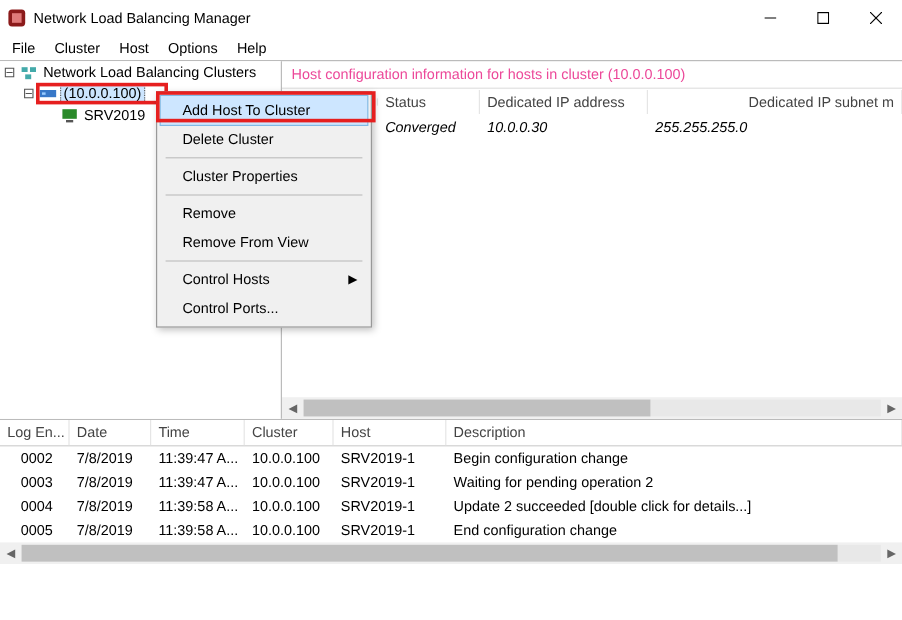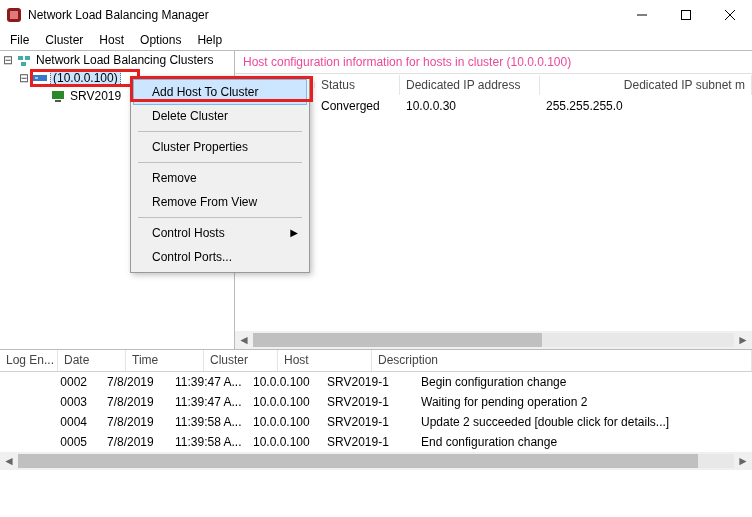--- a/index.html
+++ b/index.html
@@ -16,37 +16,37 @@
   .tree-row { display:flex; align-items:center; height:18px; padding-left:0; }
   .tree-collapse { width:12px; text-align:center; color:#555; cursor:default;}
   .tree-icon { width:16px; height:16px; display:inline-flex; align-items:center; justify-content:center; margin:0 2px;}
   .tree-label { padding:0 2px; }
   .highlight-outer { position:absolute; border:3px solid #e61f1f; left:30px; top:18px; width:110px; height:18px; pointer-events:none;}
   .right { flex:1; position:relative; }
   .info-header { padding:4px 8px; border-bottom:1px solid #e0e0e0; color:#ec4899; }
   .col-headers { display:flex; align-items:center; height:22px; }
   .col-headers div { padding:3px 6px; border-right:1px solid #e5e5e5; color:#444; background:#fff;}
   .data-row { display:flex; align-items:center; height:20px; }
-  .data-row div { padding:2px 6px; }
+  .data-row div { padding:2px 6px;font-style:italic; }
   .ctx-menu { position:absolute; left:130px; top:76px; width:180px; background:#f0f0f0; border:1px solid #999; box-shadow:2px 2px 6px rgba(0,0,0,0.25); z-index:10; padding:3px;}
   .ctx-item { padding:5px 31px 5px 18px; position:relative;}
   .ctx-item.sel-item { background:#cde6ff; outline:1px solid #7fb9e6;}
   .ctx-item .arrow { position:absolute; right:8px; top:6px; font-size:10px;}
   .ctx-sep { height:1px; background:#c0c0c0; margin:3px 4px;}
   .ctx-highlight { position:absolute; left:130px; top:76px; width:183px; height:26px; border:3px solid #e61f1f; z-index:11; pointer-events:none;}
   .hscroll-area{ height:18px; background:#f0f0f0; display:flex; align-items:center;}
   .hscroll-area .lt,.hscroll-area .rt{width:18px; text-align:center; color:#666;}
   .hscroll-area .track{flex:1; background:#e8e8e8; height:14px; position:relative;}
   .hscroll-area .thumb{position:absolute; left:0; top:0; height:14px; width:60%; background:#c0c0c0;}
   .log-headers { display:flex; height:22px; border-bottom:1px solid #d0d0d0;}
   .log-headers div, .log-row div { padding:3px 6px; overflow:hidden; white-space:nowrap; }
   .lh-en{width:58px;} .lh-date{width:68px;} .lh-time{width:78px;} .lh-cl{width:74px;} .lh-host{width:94px;} .lh-desc{flex:1;}
   .log-headers div{ border-right:1px solid #e5e5e5; color:#444;}
   .log-rows { }
-  .log-row { display:flex; height:20px;margin-left:43px; }
+  .log-row { display:flex; height:20px; }
   .log-row .lh-en{ text-align:right; padding-right:14px;}
   svg { display:block; }
 </style>
 </head>
 <body>
 
 <div class="titlebar">
   <span class="app-icon">
     <svg width="16" height="16">
         <rect x="1" y="1" width="14" height="14" rx="3" fill="#8b1a1a"></rect>

